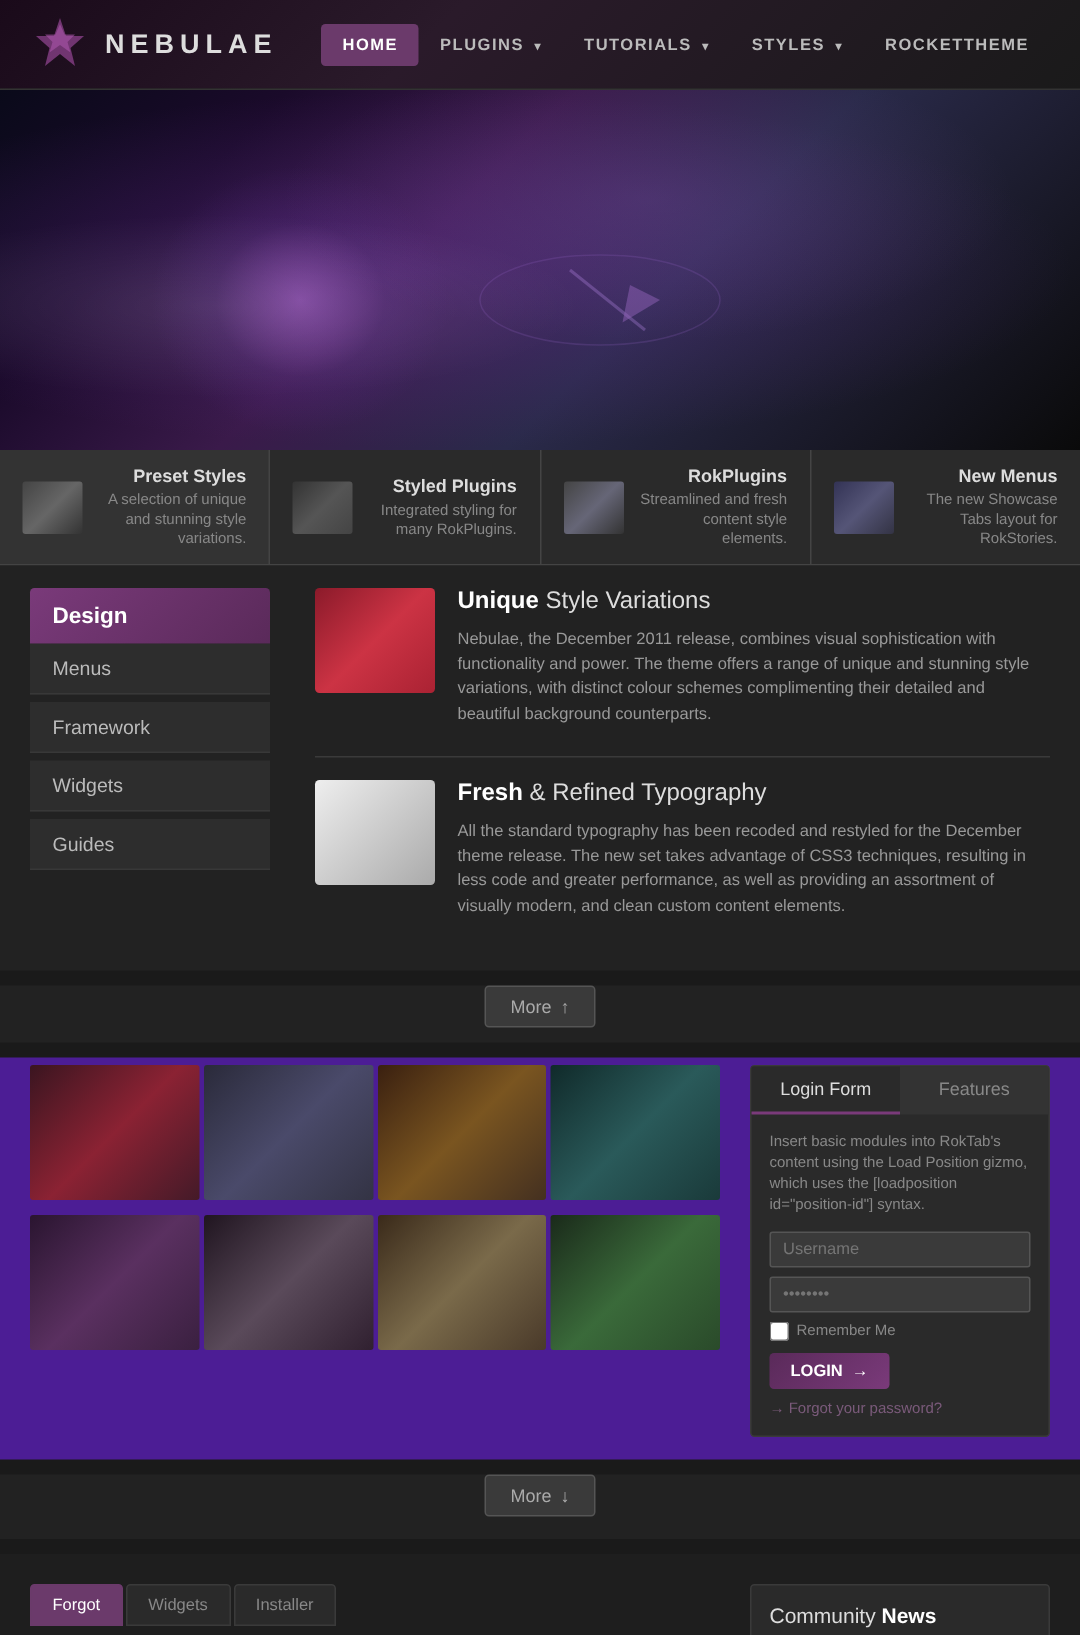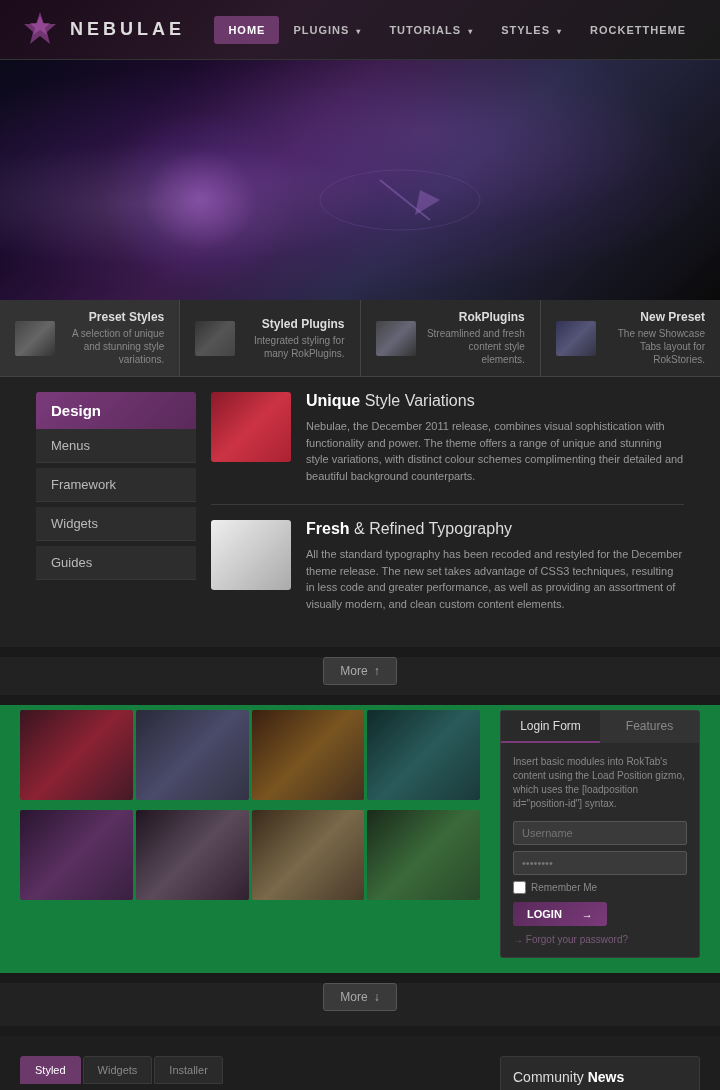--- a/index.html
+++ b/index.html
@@ -275,21 +275,21 @@
     .remember-row {
       display: flex;
       align-items: center;
       gap: 5px;
       margin-bottom: 8px;
     }
     .remember-label { font-size: 10px; color: #888; }
     .login-btn {
       display: flex;
       align-items: center;
-      gap: 20px;
+      gap: 6px;
       background: linear-gradient(135deg, #5a2a5a 0%, #7a3a7a 100%);
       border: none;
       color: #fff;
       padding: 6px 14px;
       font-size: 11px;
       font-weight: bold;
       cursor: pointer;
       border-radius: 3px;
       margin-bottom: 8px;
     }
@@ -341,30 +341,30 @@
       margin-bottom: 10px;
       font-weight: normal;
     }
     .community-title strong { color: #fff; }
 
     
     .gallery-login-row {
       display: flex;
       gap: 20px;
       padding: 5px 20px 15px;
-      background: #15803d;
+      background: #4c1d95;
     }
     .gallery-col { flex: 1; }
     .login-col { width: 200px; flex-shrink: 0; }
 
     
     .sidebar-content-row {
       display: flex;
-      gap: 15px;
-      padding: 15px 36px;
+      gap: 30px;
+      padding: 15px 20px;
       background: #222;
     }
     .sc-sidebar { width: 160px; flex-shrink: 0; }
     .sc-content { flex: 1; }
   </style>
 </head>
 <body>
 
 <header class="header">
   <div class="logo-area">
@@ -414,21 +414,21 @@
   <div class="tab-item">
     <div class="tab-thumb tab-thumb-3"></div>
     <div>
       <div class="tab-title">RokPlugins</div>
       <div class="tab-desc">Streamlined and fresh content style elements.</div>
     </div>
   </div>
   <div class="tab-item">
     <div class="tab-thumb tab-thumb-4"></div>
     <div>
-      <div class="tab-title">New Preset</div>
+      <div class="tab-title">New Menus</div>
       <div class="tab-desc">The new Showcase Tabs layout for RokStories.</div>
     </div>
   </div>
 </div>
 
 <div class="sidebar-content-row">
   <div class="sc-sidebar">
     <div class="sidebar-active">Design</div>
     <div class="sidebar-item">Menus</div>
     <div class="sidebar-spacer"></div>
@@ -507,21 +507,21 @@
   <button class="more-btn">
     <span>More</span>
     <span>↓</span>
   </button>
 </div>
 
 <div class="lower-section">
   <div class="lower-left">
 
     <div class="sources-tabs">
-      <div class="src-tab active">Styled</div>
+      <div class="src-tab active">Forgot</div>
       <div class="src-tab">Widgets</div>
       <div class="src-tab">Installer</div>
     </div>
 
   </div>
 
   <div class="lower-right">
     <div class="community-box">
       <h3 class="community-title">
         <span>Community</span><strong> News</strong>

